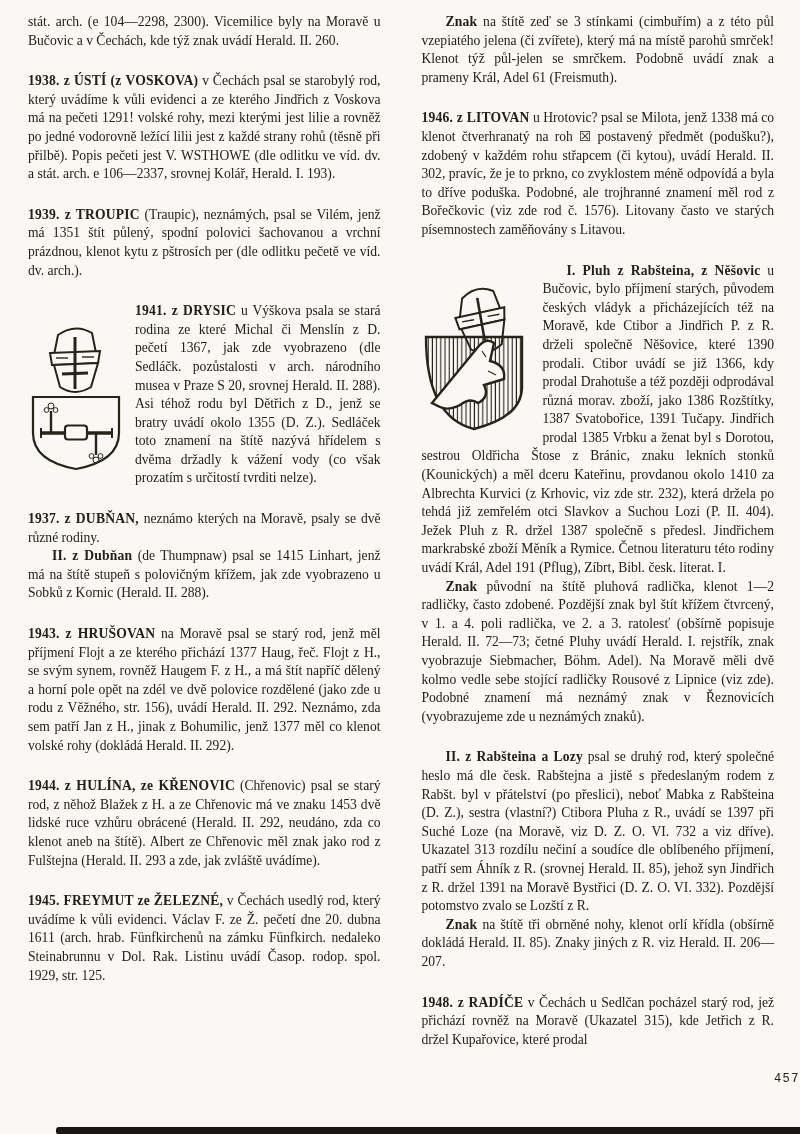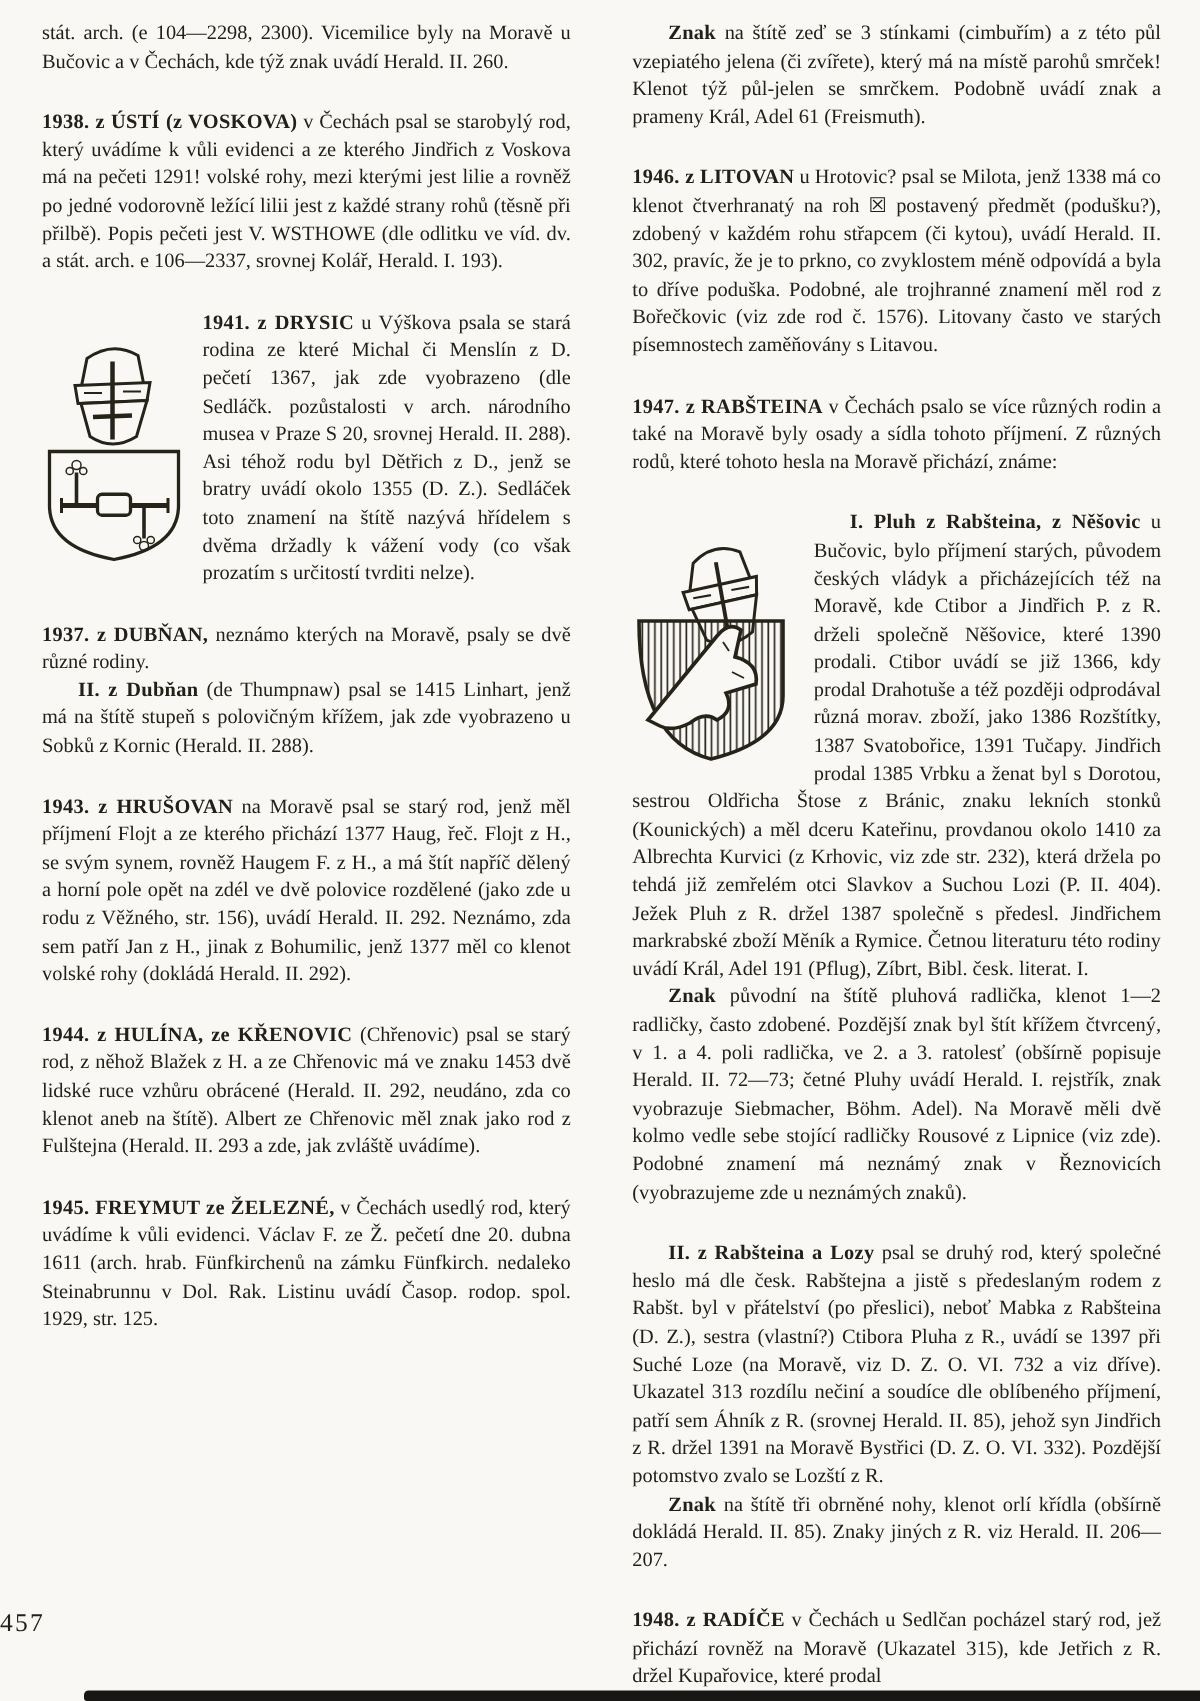--- a/index.html
+++ b/index.html
@@ -34,24 +34,25 @@
   .col p { margin: 0; }
   .col p.entry { margin-top: 22px; }
   .col p.sub { text-indent: 24px; }
   b.lead { font-weight: 700; letter-spacing: 0.2px; }
   .fig {
     float: left;
     margin: 19px 11px 2px 0;
   }
   .fig svg { display: block; }
   .pageno {
-    text-align: left;
-    font-size: 17px;
+    text-align: right;
+    font-size: 12px;
     letter-spacing: 1.5px;
     margin-top: 8px;
+    font-family: Liberation Mono, monospace;
   }
   .scan-bar {
     position: absolute;
     bottom: 0;
     left: 56px;
     right: 0;
     height: 7px;
     background: #181715;
     border-radius: 3px 0 0 2px;
   }
@@ -62,20 +63,21 @@
 <body>
 
 <div class="page">
   <div class="columns">
 
     <div class="col">
       <p><b class="lead"></b><span>stát. arch. (e 104—2298, 2300). Vicemilice byly na Moravě u Bučovic a v Čechách, kde týž znak uvádí Herald. II. 260.</span></p>
 
       <p class="entry"><b class="lead">1938. z ÚSTÍ (z VOSKOVA)</b><span> v Čechách psal se starobylý rod, který uvádíme k vůli evidenci a ze kterého Jindřich z Voskova má na pečeti 1291! volské rohy, mezi kterými jest lilie a rovněž po jedné vodorovně ležící lilii jest z každé strany rohů (těsně při přilbě). Popis pečeti jest V. WSTHOWE (dle odlitku ve víd. dv. a stát. arch. e 106—2337, srovnej Kolář, Herald. I. 193).</span></p>
 
+      <p class="entry"><b class="lead">1939. z TROUPIC</b><span> (Traupic), neznámých, psal se Vilém, jenž má 1351 štít půlený, spodní polovici šachovanou a vrchní prázdnou, klenot kytu z pštrosích per (dle odlitku pečetě ve víd. dv. arch.).</span></p>
 
 
       <p class="entry">
         <span class="fig" style="width:96px;height:152px;">
           <svg width="96" height="152" viewBox="0 0 96 152">
 
             <g class="ink" stroke-width="2">
               <path class="paperfill" d="M30,14 Q47,2 64,12 L68,32 L26,34 Z" stroke="#262319"></path>
               <path class="paperfill" d="M22,32 L72,30 L70,42 L24,44 Z" stroke="#262319"></path>
               <path class="paperfill" d="M26,44 L70,42 L63,66 Q47,76 32,66 Z" stroke="#262319"></path>
@@ -116,21 +118,20 @@
       <p class="entry"><b class="lead">1944. z HULÍNA, ze KŘENOVIC</b><span> (Chřenovic) psal se starý rod, z něhož Blažek z H. a ze Chřenovic má ve znaku 1453 dvě lidské ruce vzhůru obrácené (Herald. II. 292, neudáno, zda co klenot aneb na štítě). Albert ze Chřenovic měl znak jako rod z Fulštejna (Herald. II. 293 a zde, jak zvláště uvádíme).</span></p>
 
       <p class="entry"><b class="lead">1945. FREYMUT ze ŽELEZNÉ,</b><span> v Čechách usedlý rod, který uvádíme k vůli evidenci. Václav F. ze Ž. pečetí dne 20. dubna 1611 (arch. hrab. Fünfkirchenů na zámku Fünfkirch. nedaleko Steinabrunnu v Dol. Rak. Listinu uvádí Časop. rodop. spol. 1929, str. 125.</span></p>
     </div>
 
     <div class="col">
       <p class="sub"><b class="lead">Znak</b><span> na štítě zeď se 3 stínkami (cimbuřím) a z této půl vzepiatého jelena (či zvířete), který má na místě parohů smrček! Klenot týž půl-jelen se smrčkem. Podobně uvádí znak a prameny Král, Adel 61 (Freismuth).</span></p>
 
       <p class="entry"><b class="lead">1946. z LITOVAN</b><span> u Hrotovic? psal se Milota, jenž 1338 má co klenot čtverhranatý na roh ☒ postavený předmět (podušku?), zdobený v každém rohu střapcem (či kytou), uvádí Herald. II. 302, pravíc, že je to prkno, co zvyklostem méně odpovídá a byla to dříve poduška. Podobné, ale trojhranné znamení měl rod z Bořečkovic (viz zde rod č. 1576). Litovany často ve starých písemnostech zaměňovány s Litavou.</span></p>
 
-      <p class="entry"><b class="lead">1947. z RABŠTEINA</b><span> v Čechách psalo se více různých rodin a také na Moravě byly osady a sídla tohoto příjmení. Z různých rodů, které tohoto hesla na Moravě přichází, známe:</span></p>
 
       <p class="entry sub">
         <span class="fig" style="width:110px;height:158px;margin-top:17px;">
           <svg width="110" height="158" viewBox="0 0 110 158">
             <defs>
               <pattern id="vhatch" width="4.2" height="4.2" patternUnits="userSpaceOnUse">
                 <line x1="2" y1="0" x2="2" y2="4.2" stroke="#262319" stroke-width="1.1"></line>
               </pattern>
             </defs>
 

